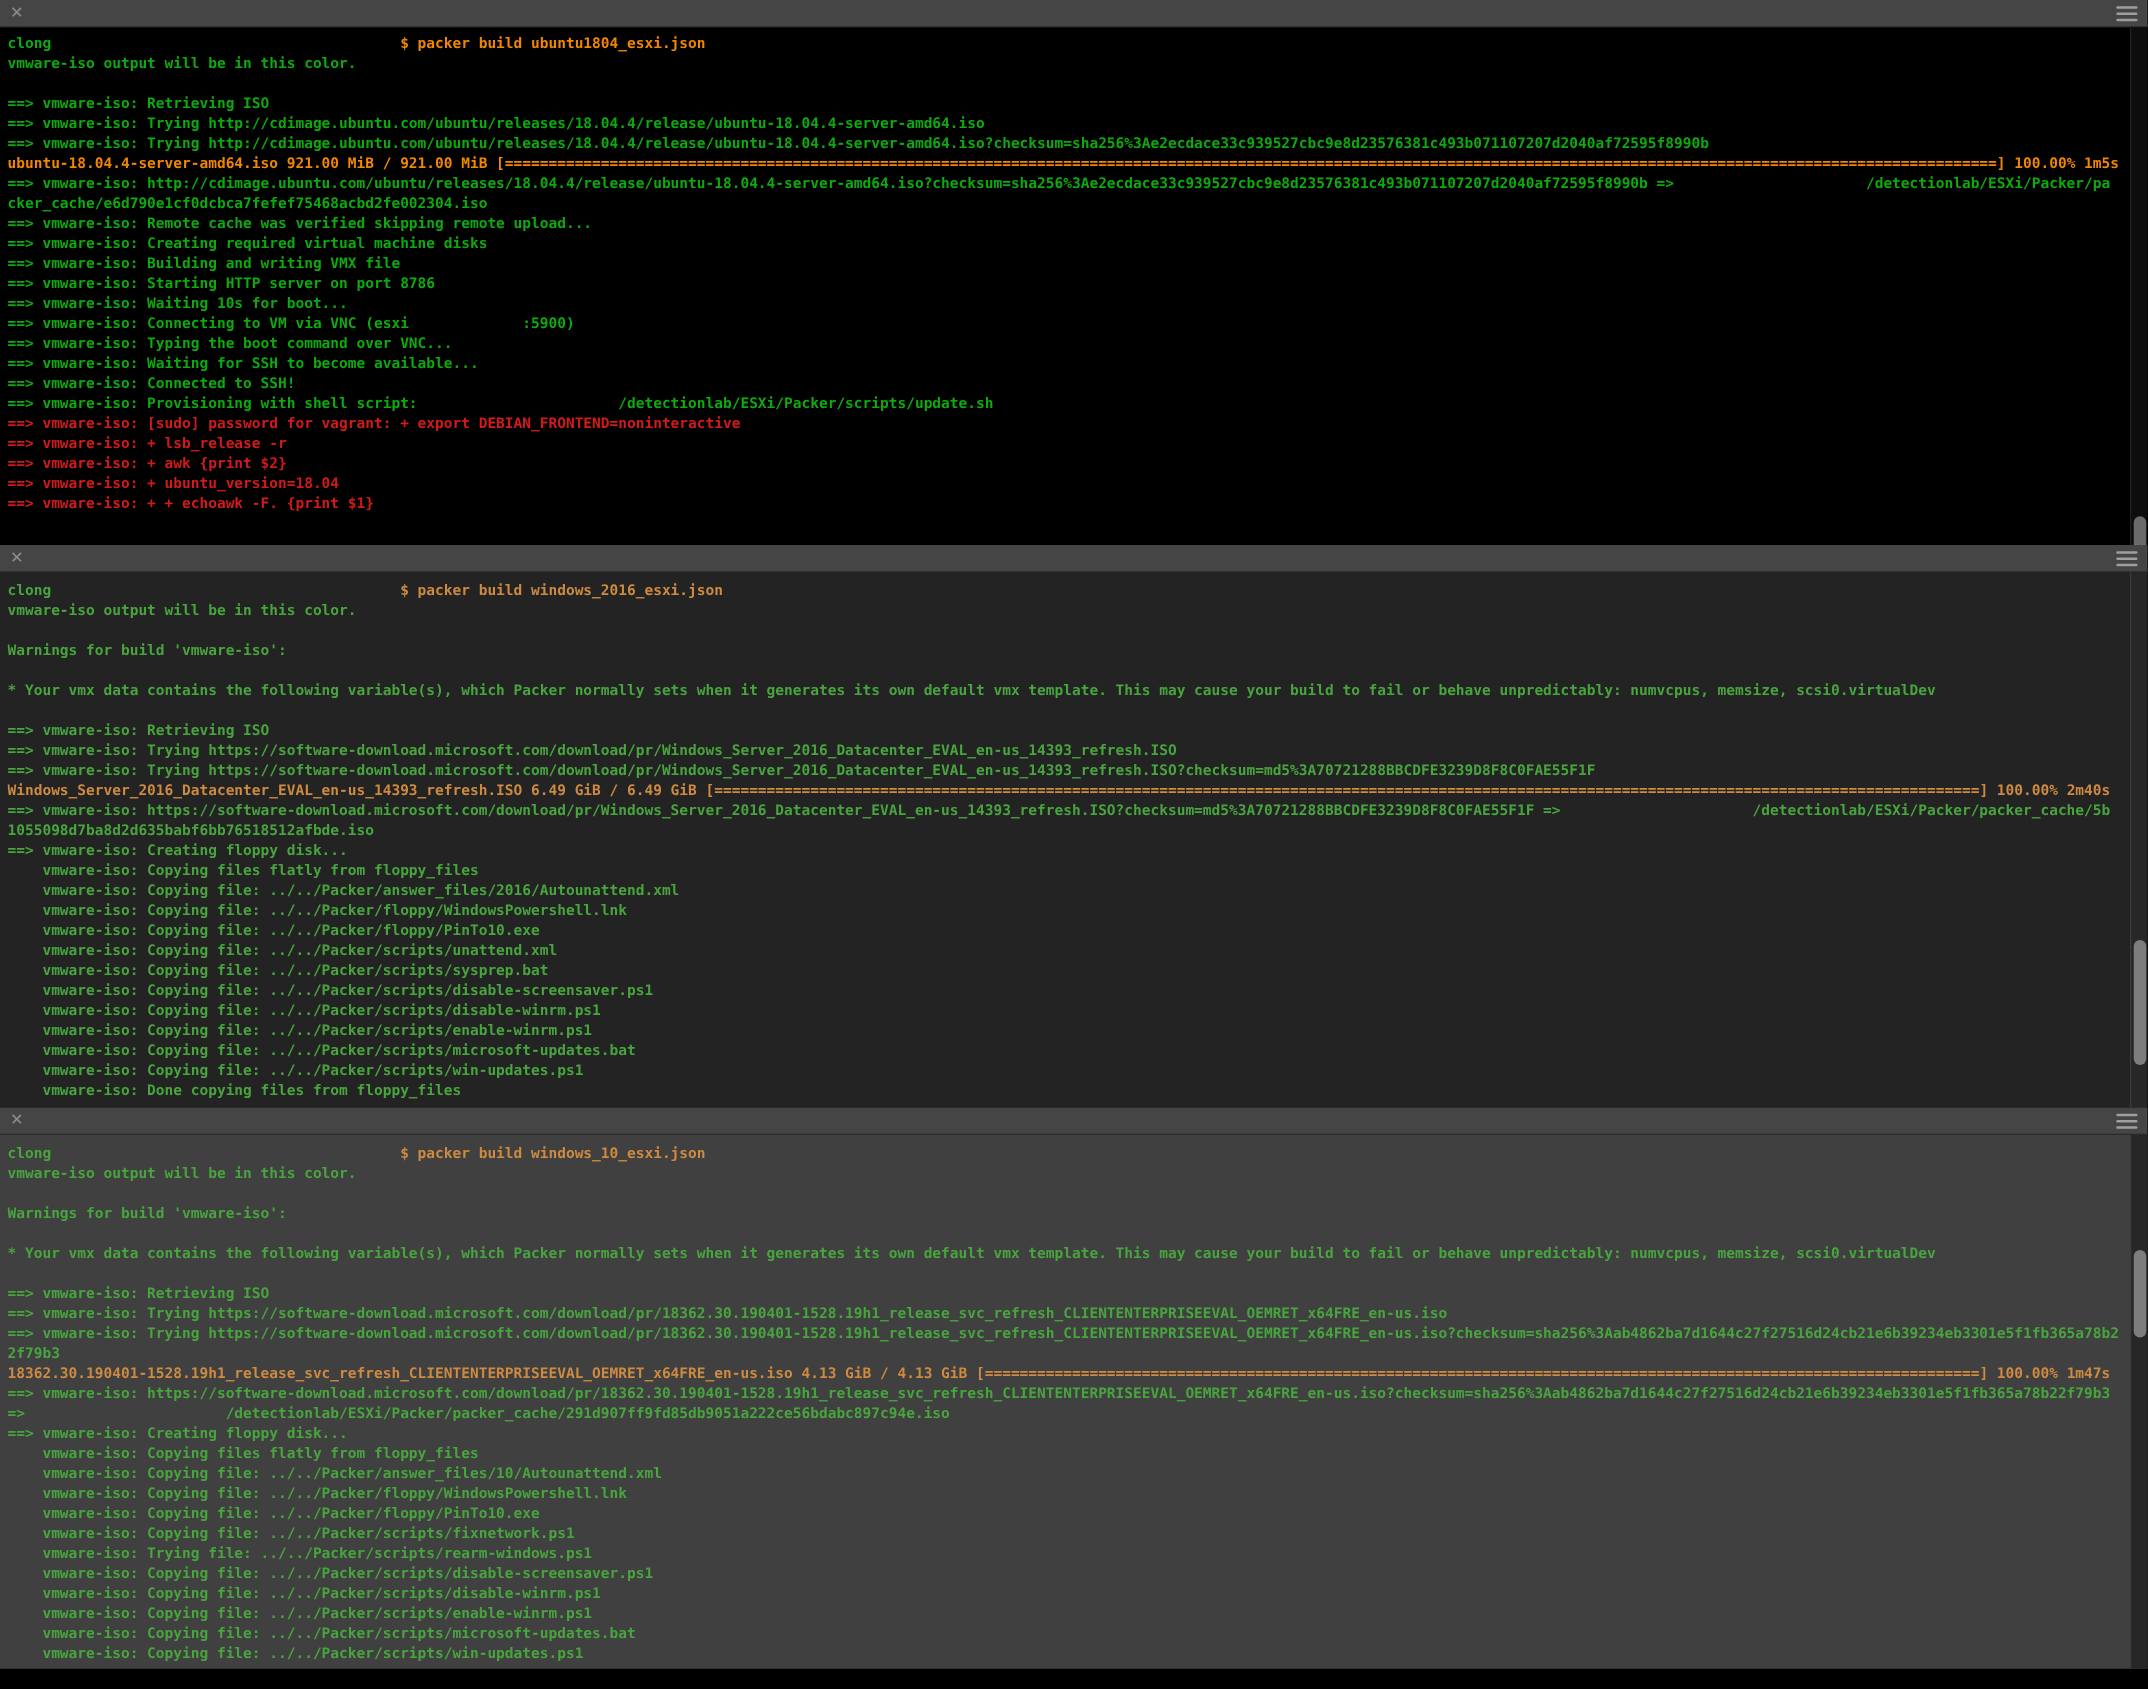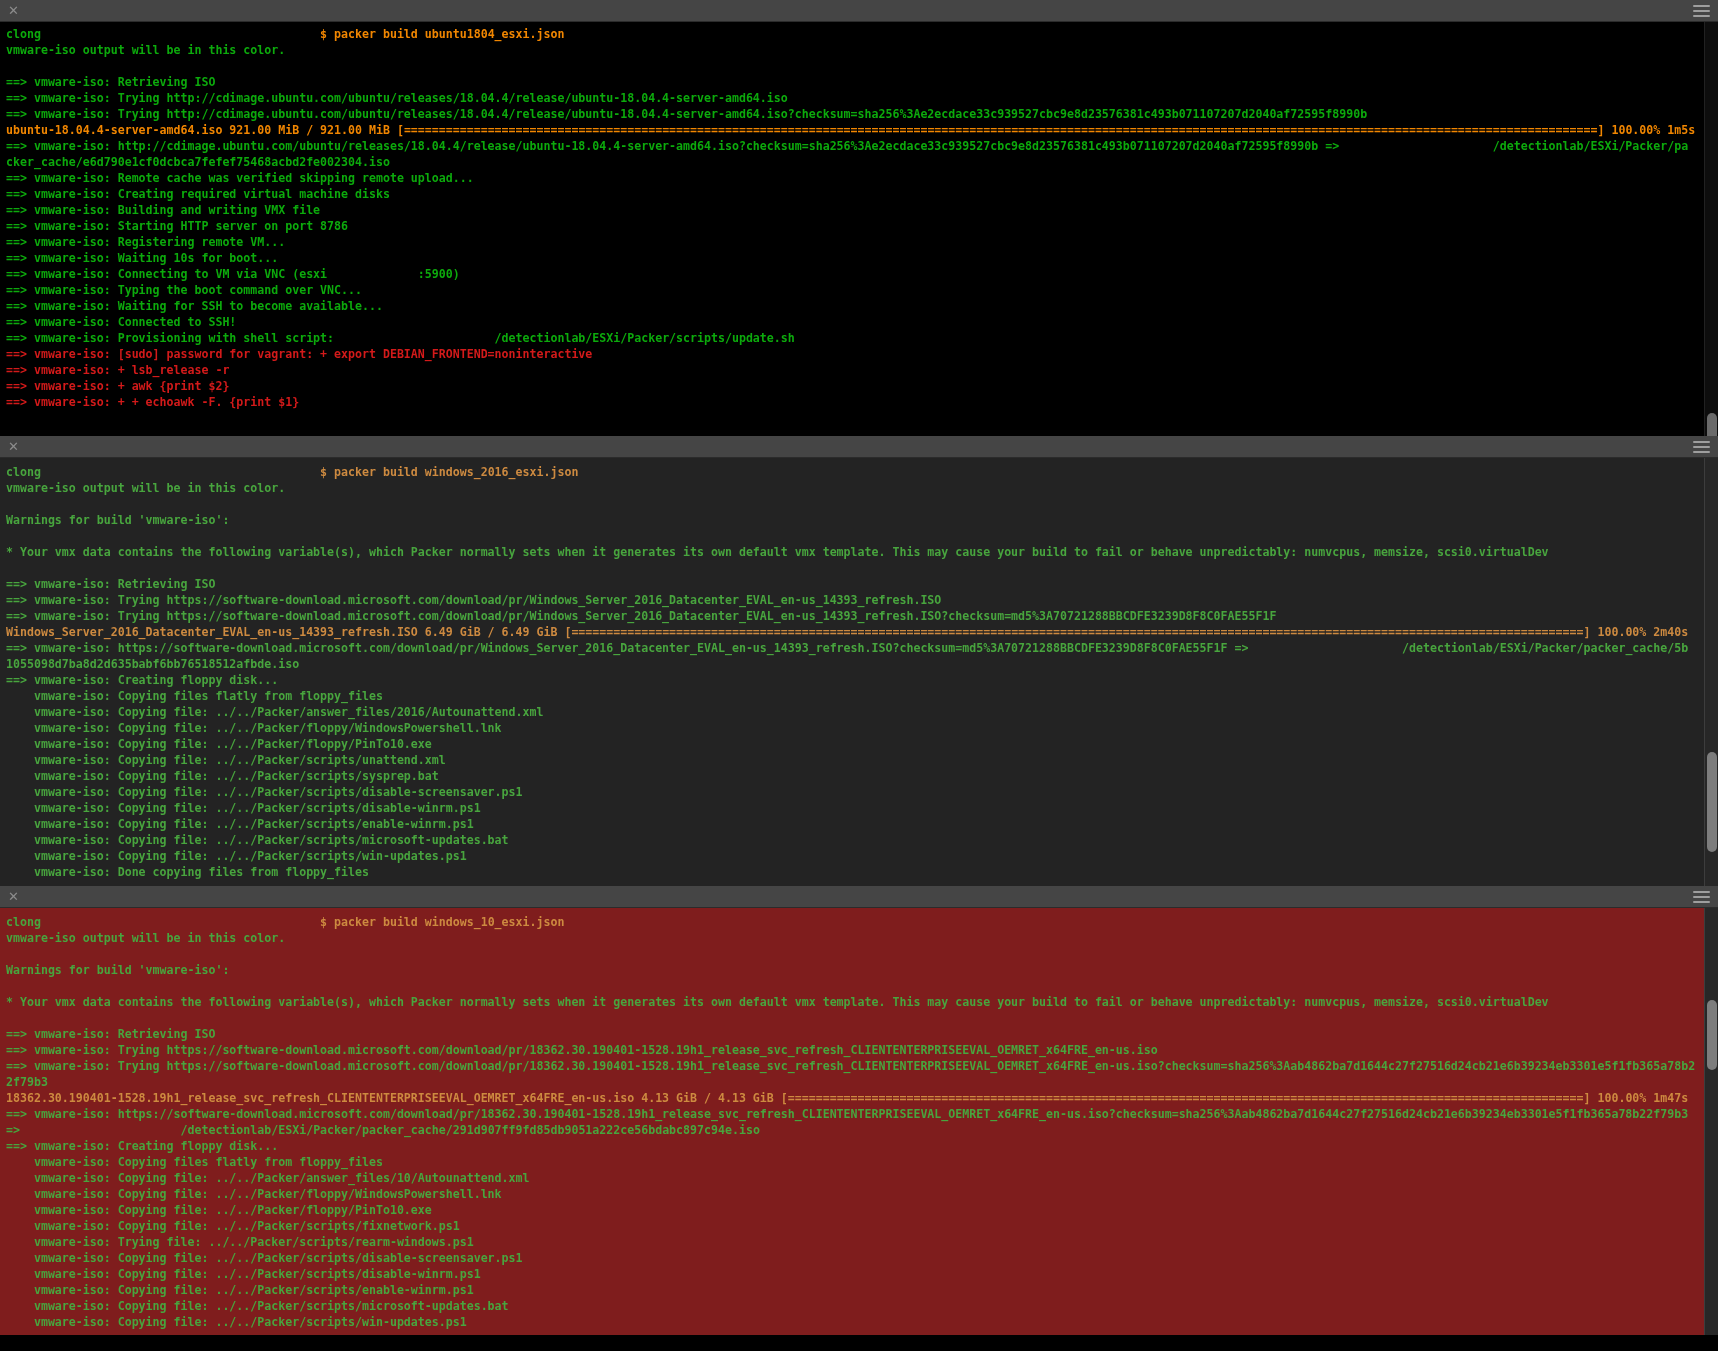--- a/index.html
+++ b/index.html
@@ -51,30 +51,30 @@
       <div class="tline"><span style="color: rgb(12, 170, 12);">==&gt; vmware-iso: Retrieving ISO</span></div>
       <div class="tline"><span style="color: rgb(12, 170, 12);">==&gt; vmware-iso: Trying http://cdimage.ubuntu.com/ubuntu/releases/18.04.4/release/ubuntu-18.04.4-server-amd64.iso</span></div>
       <div class="tline"><span style="color: rgb(12, 170, 12);">==&gt; vmware-iso: Trying http://cdimage.ubuntu.com/ubuntu/releases/18.04.4/release/ubuntu-18.04.4-server-amd64.iso?checksum=sha256%3Ae2ecdace33c939527cbc9e8d23576381c493b071107207d2040af72595f8990b</span></div>
       <div class="tline"><span style="color: rgb(241, 134, 0);">ubuntu-18.04.4-server-amd64.iso 921.00 MiB / 921.00 MiB [</span><span style="color: rgb(241, 134, 0);">===========================================================================================================================================================================</span><span style="color: rgb(241, 134, 0);">] 100.00% 1m5s</span></div>
       <div class="tline"><span style="color: rgb(12, 170, 12);">==&gt; vmware-iso: http://cdimage.ubuntu.com/ubuntu/releases/18.04.4/release/ubuntu-18.04.4-server-amd64.iso?checksum=sha256%3Ae2ecdace33c939527cbc9e8d23576381c493b071107207d2040af72595f8990b =&gt;</span><span style="color: rgb(12, 170, 12);">                      </span><span style="color: rgb(12, 170, 12);">/detectionlab/ESXi/Packer/pa</span></div>
       <div class="tline"><span style="color: rgb(12, 170, 12);">cker_cache/e6d790e1cf0dcbca7fefef75468acbd2fe002304.iso</span></div>
       <div class="tline"><span style="color: rgb(12, 170, 12);">==&gt; vmware-iso: Remote cache was verified skipping remote upload...</span></div>
       <div class="tline"><span style="color: rgb(12, 170, 12);">==&gt; vmware-iso: Creating required virtual machine disks</span></div>
       <div class="tline"><span style="color: rgb(12, 170, 12);">==&gt; vmware-iso: Building and writing VMX file</span></div>
       <div class="tline"><span style="color: rgb(12, 170, 12);">==&gt; vmware-iso: Starting HTTP server on port 8786</span></div>
-      <div class="tline"><span style="color: rgb(12, 170, 12);">==&gt; vmware-iso: Registering remote VM...</span></div>
       <div class="tline"><span style="color: rgb(12, 170, 12);">==&gt; vmware-iso: Waiting 10s for boot...</span></div>
       <div class="tline"><span style="color: rgb(12, 170, 12);">==&gt; vmware-iso: Connecting to VM via VNC (esxi</span><span style="color: rgb(12, 170, 12);">             </span><span style="color: rgb(12, 170, 12);">:5900)</span></div>
       <div class="tline"><span style="color: rgb(12, 170, 12); margin-top: 21px;">==&gt; vmware-iso: Typing the boot command over VNC...</span></div>
       <div class="tline"><span style="color: rgb(12, 170, 12); margin-top: 44px;">==&gt; vmware-iso: Waiting for SSH to become available...</span></div>
       <div class="tline"><span style="color: rgb(12, 170, 12);">==&gt; vmware-iso: Connected to SSH!</span></div>
       <div class="tline"><span style="color: rgb(12, 170, 12);">==&gt; vmware-iso: Provisioning with shell script:</span><span style="color: rgb(12, 170, 12);">                       </span><span style="color: rgb(12, 170, 12);">/detectionlab/ESXi/Packer/scripts/update.sh</span></div>
       <div class="tline"><span style="color: rgb(211, 26, 26);">==&gt; vmware-iso: [sudo] password for vagrant: + export DEBIAN_FRONTEND=noninteractive</span></div>
       <div class="tline"><span style="color: rgb(211, 26, 26);">==&gt; vmware-iso: + lsb_release -r</span></div>
       <div class="tline"><span style="color: rgb(211, 26, 26);">==&gt; vmware-iso: + awk {print $2}</span></div>
+      <div class="tline"><span style="color: rgb(211, 26, 26);">==&gt; vmware-iso: + ubuntu_version=18.04</span></div>
       <div class="tline"><span style="color: rgb(211, 26, 26); text-align: right;">==&gt; vmware-iso: + + echoawk -F. {print $1}</span></div>
     </div>
 </section>
 
 <section class="pane p23 p2">
   <div class="titlebar">
     <span class="close-btn">✕</span>
     <span class="menu-btn">
         <i></i>
         <i></i>
@@ -116,21 +116,21 @@
 
 <section class="pane p23 p3">
   <div class="titlebar">
     <span class="close-btn">✕</span>
     <span class="menu-btn">
         <i></i>
         <i></i>
         <i></i>
       </span>
   </div>
-  <div class="content" style="background: #7f1d1d;">
+  <div class="content" style="background: #404040;">
     <div class="scroll-track">
       <div class="scroll-thumb" style="top: 92px; height: 70px;"></div>
     </div>
   <div class="tline"><span style="color: rgb(72, 165, 62);">clong</span><span style="color: rgb(72, 165, 62);">                                        </span><span style="color: rgb(205, 138, 64);">$ packer build windows_10_esxi.json</span></div>
       <div class="tline"><span style="color: rgb(72, 165, 62);">vmware-iso output will be in this color.</span></div>
       <div class="tline"></div>
       <div class="tline"><span style="color: rgb(72, 165, 62);">Warnings for build 'vmware-iso':</span></div>
       <div class="tline"></div>
       <div class="tline"><span style="color: rgb(72, 165, 62);">* Your vmx data contains the following variable(s), which Packer normally sets when it generates its own default vmx template. This may cause your build to fail or behave unpredictably: numvcpus, memsize, scsi0.virtualDev</span></div>
       <div class="tline"></div>

